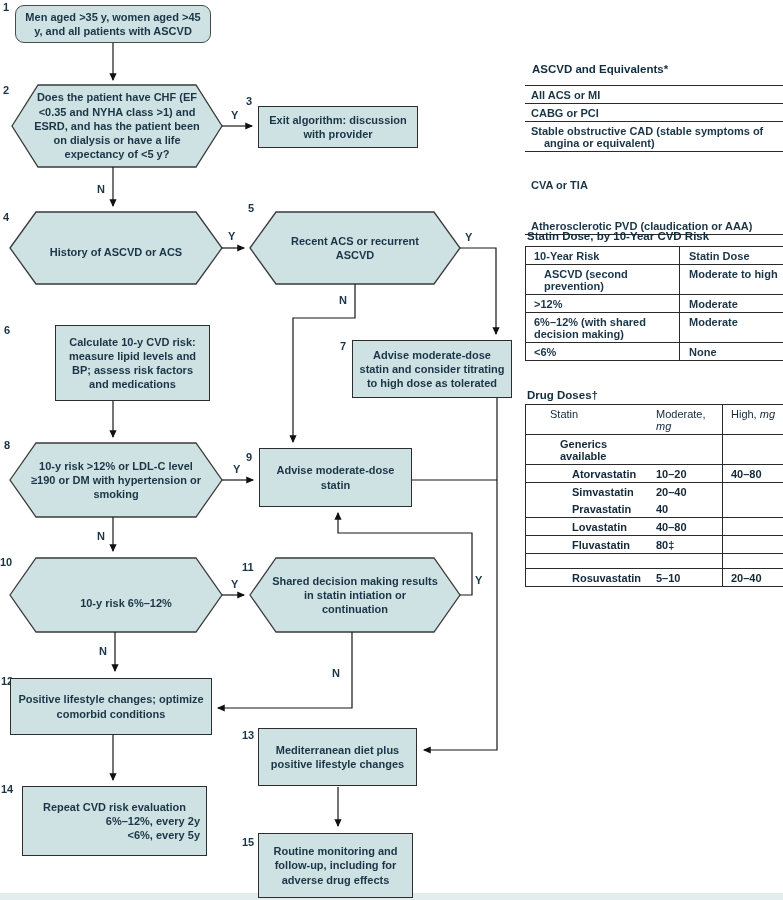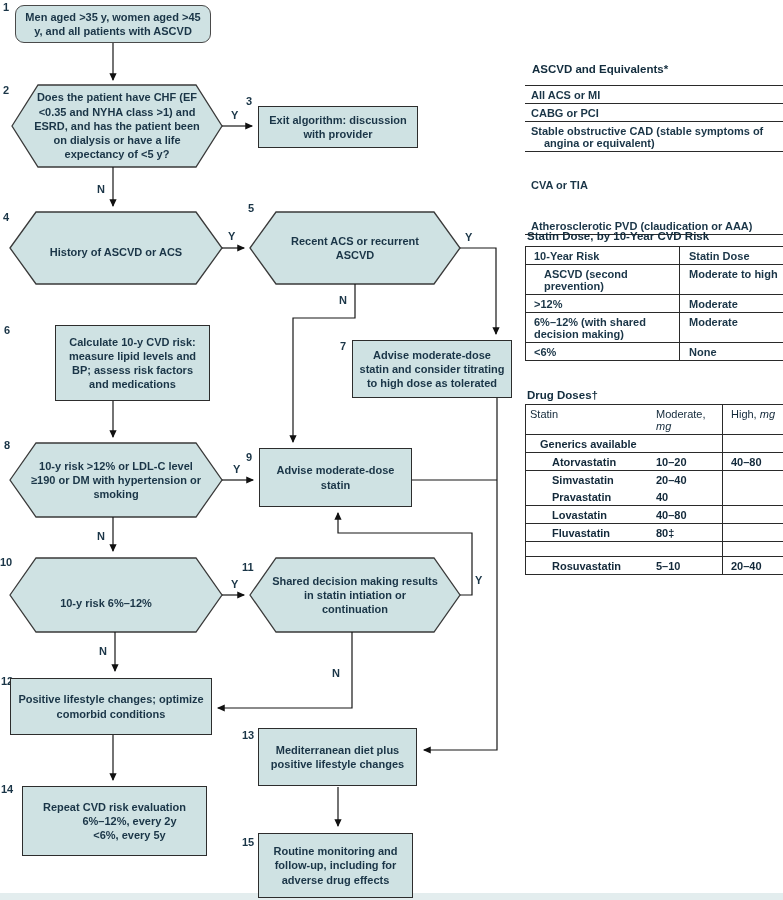--- a/index.html
+++ b/index.html
@@ -8,21 +8,21 @@
   .bottom-strip{position:absolute;left:0;top:893px;width:783px;height:7px;background:#e3edee;}
   svg.layer{position:absolute;left:0;top:0;}
   .node{position:absolute;background:#cfe2e3;border:1.4px solid #2d2d2d;display:flex;
     align-items:center;justify-content:center;text-align:center;font-size:11px;font-weight:bold;
     line-height:1.28;padding:2px 6px;box-sizing:border-box;}
   .node.rounded{border-radius:9px;border-color:#4a4a4a;}
   .hex-label{position:absolute;display:flex;align-items:center;justify-content:center;
     text-align:center;font-size:11px;font-weight:bold;line-height:1.3;}
   .num{position:absolute;font-size:11px;font-weight:bold;color:#1a3547;}
   .edge-label{position:absolute;font-size:11px;font-weight:bold;color:#1a3547;}
-  .col14{flex-direction:column;align-items:center;justify-content:center;text-align:left;}
+  .col14{flex-direction:column;align-items:flex-end;justify-content:center;text-align:left;}
   .col14 .c{align-self:center;}
   .col14 .l{margin-left:30px;}
   
   .tbl-title{position:absolute;font-size:11.5px;font-weight:bold;color:#122c3d;}
   .tblA{position:absolute;left:525px;top:85px;width:258px;border-top:1.4px solid #2a2a2a;
     border-bottom:1.4px solid #2a2a2a;font-size:11px;font-weight:bold;box-sizing:border-box;}
   .tA-row{border-bottom:1px solid #2a2a2a;padding:2.5px 2px 2.5px 6px;min-height:12px;}
   .tA-row.nb{border-bottom:none;margin-top:24px;}
   .hang{display:block;padding-left:13px;text-indent:-13px;}
   .tblB{position:absolute;left:525px;top:246px;width:284px;border-top:1.4px solid #2a2a2a;
@@ -32,21 +32,21 @@
   .tB-row:last-child{border-bottom:none;}
   .tB-row .c1{padding:2.5px 2px 2.5px 8px;}
   .tB-row .c1.ind{padding-left:18px;}
   .tB-row .c2{border-left:1px solid #2a2a2a;padding:2.5px 2px 2.5px 9px;}
   .tblC{position:absolute;left:525px;top:404px;width:258px;border-top:1px solid #2a2a2a;
     border-bottom:1.4px solid #2a2a2a;border-left:1px solid #2a2a2a;font-size:11px;
     box-sizing:border-box;color:#13293a;}
   .tC-row{display:grid;grid-template-columns:128px 68px 1fr;border-bottom:1px solid #2a2a2a;}
   .tC-row.nb{border-bottom:none;}
   .tC-row:last-child{border-bottom:none;}
-  .tC-row .s{padding:2.5px 2px 2.5px 4px;}
+  .tC-row .s{padding:2.5px 2px 2.5px 4px;margin-left:20px;}
   .tC-row .m{padding:2.5px 2px;}
   .tC-row .h{border-left:1px solid #2a2a2a;padding:2.5px 2px 2.5px 8px;}
   .tC-row .grp{padding-left:14px;font-weight:bold;}
   .tC-row .nm{padding-left:26px;font-weight:bold;}
   .tC-row .val{font-weight:bold;}
   .tC-row.hdr .s,.tC-row.hdr .m,.tC-row.hdr .h{font-weight:normal;}
   .tC-row.empty{height:14px;}
   .it{font-style:italic;}
 </style>
 </head>
@@ -135,21 +135,21 @@
     <span class="l">&lt;6%, every 5y</span>
   </div>
   <div class="node" style="left:258px;top:833px;width:155px;height:65px">
     <span>Routine monitoring and follow-up, including for adverse drug effects</span>
     </div>
 
   <div class="hex-label" style="left:27px;top:86px;width:180px;height:80px">Does the patient have CHF (EF &lt;0.35 and NYHA class &gt;1) and ESRD, and has the patient been on dialysis or have a life expectancy of &lt;5 y?</div>
   <div class="hex-label" style="left:30px;top:214px;width:172px;height:76px">History of ASCVD or ACS</div>
   <div class="hex-label" style="left:272px;top:214px;width:166px;height:68px">Recent ACS or recurrent ASCVD</div>
   <div class="hex-label" style="left:30px;top:445px;width:172px;height:70px">10-y risk &gt;12% or LDL-C level ≥190 or DM with hypertension or smoking</div>
-  <div class="hex-label" style="left:20px;top:560px;width:172px;height:86px">10-y risk 6%–12%</div>
+  <div class="hex-label" style="left:40px;top:560px;width:172px;height:86px">10-y risk 6%–12%</div>
   <div class="hex-label" style="left:272px;top:560px;width:166px;height:70px">Shared decision making results in statin intiation or continuation</div>
 
   <div class="edge-label" style="left:231px;top:109px">Y</div>
   <div class="edge-label" style="left:97px;top:183px">N</div>
   <div class="edge-label" style="left:228px;top:230px">Y</div>
   <div class="edge-label" style="left:465px;top:231px">Y</div>
   <div class="edge-label" style="left:339px;top:294px">N</div>
   <div class="edge-label" style="left:233px;top:463px">Y</div>
   <div class="edge-label" style="left:97px;top:530px">N</div>
   <div class="edge-label" style="left:231px;top:578px">Y</div>

